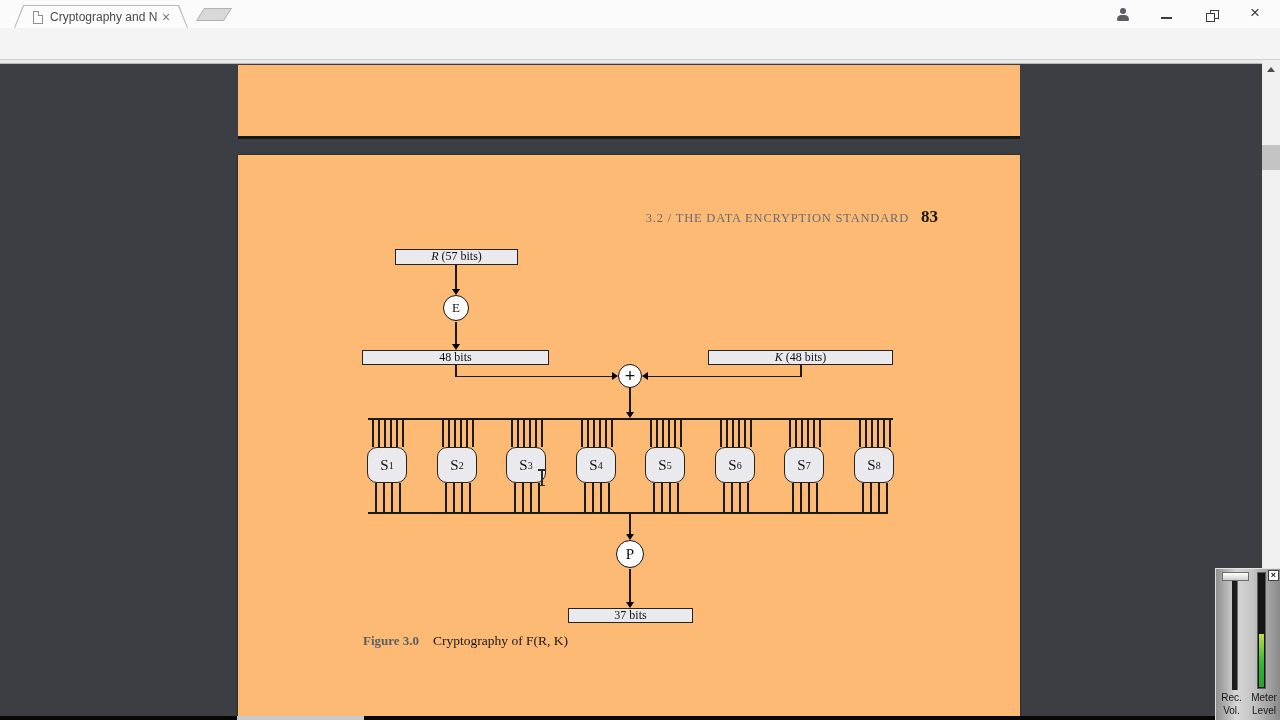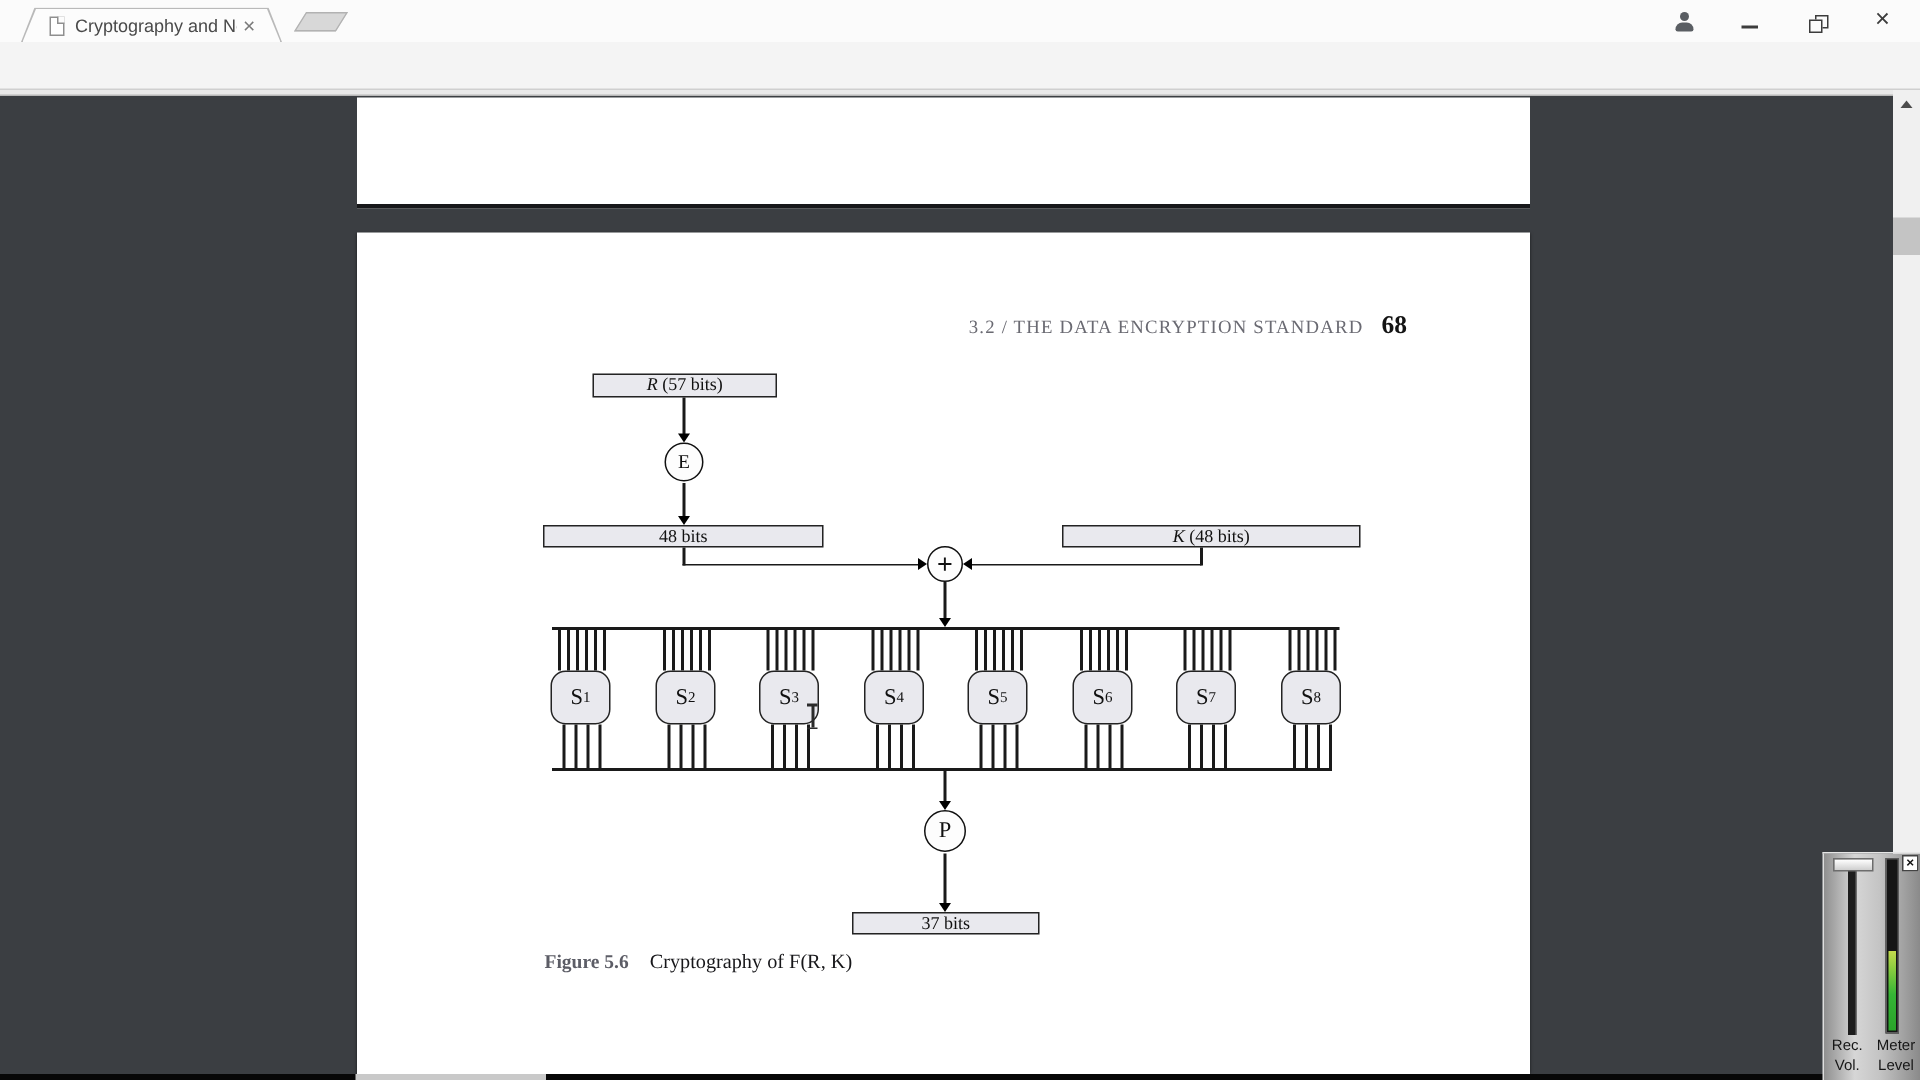--- a/index.html
+++ b/index.html
@@ -54,21 +54,21 @@
   .zoom-ico .handle { position:absolute; left:10px; top:10px; width:5px; height:1.8px; background:#555; transform:rotate(45deg); }
   .star { font-size:15px; color:#5f5f5f; margin-right:8px; flex:0 0 auto; }
   .ext-ico { left:1222px; top:38px; width:15px; height:15px; border-radius:50%;
     background:radial-gradient(circle at 35% 35%, #cfd3d8, #8d9298); }
   .menu-dots { left:1255px; top:34px; width:12px; height:22px; font-size:15px; color:#555;
     display:flex; align-items:center; justify-content:center; letter-spacing:0; }
 
   
   #content { left:0; top:60px; width:1280px; height:660px; background:#3b3e42; }
   .top-strip { left:0; top:60px; width:1280px; height:4px; background:#e9e9e9; border-bottom:1px solid #b8b8b8; }
-  .page { background:#ffffff; }
+  .page { background:#fdba74; }
   #page1 { left:238px; top:65px; width:782px; height:74px; border-bottom:3px solid #17181a; }
   #page2 { left:238px; top:155px; width:782px; height:561px; box-shadow:0 0 2px rgba(0,0,0,.6); }
 
   
   .scrollbar { left:1262px; top:60px; width:18px; height:660px; background:#f0f0f0; }
   .sb-up { position:absolute; left:5px; top:7px; width:0; height:0;
     border-left:4px solid transparent; border-right:4px solid transparent; border-bottom:5px solid #4c4c4c; }
   .sb-thumb { position:absolute; left:0; top:85px; width:18px; height:25px; background:#c4c4c4; }
 
   .bottom-strip { left:0; top:716px; width:1280px; height:4px; background:#070707; }
@@ -171,33 +171,33 @@
 </div>
 
 <div class="abs" id="content"></div>
 <div class="abs top-strip"></div>
 
 <div class="abs page" id="page1"></div>
 
 <div class="abs page" id="page2">
   <div class="pg-header">
     <span class="pg-section">3.2 / THE DATA ENCRYPTION STANDARD</span>
-    <span class="pg-num">68</span>
+    <span class="pg-num">83</span>
   </div>
 
   <div class="dbox" style="left:157px; top:94px; width:123px; height:16px;"><i>R</i><span> (57 bits)</span></div>
   <div class="vline" style="left:217px; top:110px; height:26px;"></div>
   <div class="ah-d" style="left:214px; top:134px;"></div>
 
   <div class="dcircle" style="left:205px; top:140px; width:26px; height:26px; font-size:13px;">E</div>
   <div class="vline" style="left:217px; top:167px; height:22px;"></div>
   <div class="ah-d" style="left:214px; top:189px;"></div>
 
   <div class="dbox" style="left:124px; top:195px; width:187px; height:15px;">48 bits</div>
-  <div class="dbox" style="left:470px; top:195px; width:199px; height:15px;"><i>K</i><span> (48 bits)</span></div>
+  <div class="dbox" style="left:470px; top:195px; width:185px; height:15px;"><i>K</i><span> (48 bits)</span></div>
 
   <div class="vline" style="left:217px; top:210px; height:12px;"></div>
   <div class="hline" style="left:217px; top:220.5px; width:157px;"></div>
   <div class="ah-r" style="left:374px; top:217px;"></div>
 
   <div class="vline" style="left:562px; top:210px; height:12px;"></div>
   <div class="hline" style="left:410px; top:220.5px; width:153px;"></div>
   <div class="ah-l" style="left:404px; top:217px;"></div>
 
   <div class="dcircle" style="left:380px; top:209px; width:24px; height:24px; font-size:18px; font-weight:400; font-family:'Liberation Sans',sans-serif;">+</div>
@@ -323,21 +323,21 @@
 
   <div class="vline" style="left:391px; top:358px; height:22px;"></div>
   <div class="ah-d" style="left:388px; top:379px;"></div>
   <div class="dcircle" style="left:378px; top:385px; width:28px; height:28px; font-size:15px;">P</div>
   <div class="vline" style="left:391px; top:414px; height:34px;"></div>
   <div class="ah-d" style="left:388px; top:447px;"></div>
 
   <div class="dbox" style="left:330px; top:453px; width:125px; height:15px;">37 bits</div>
 
   <div class="caption">
-    <span class="cap-label">Figure 5.6</span><span class="cap-text">Cryptography of F(R, K)</span>
+    <span class="cap-label">Figure 3.0</span><span class="cap-text">Cryptography of F(R, K)</span>
   </div>
 
   <div class="ibeam">
     <span class="v"></span>
       <span class="t"></span>
       <span class="b"></span>
   </div>
 </div>
 
 <div class="abs scrollbar">

